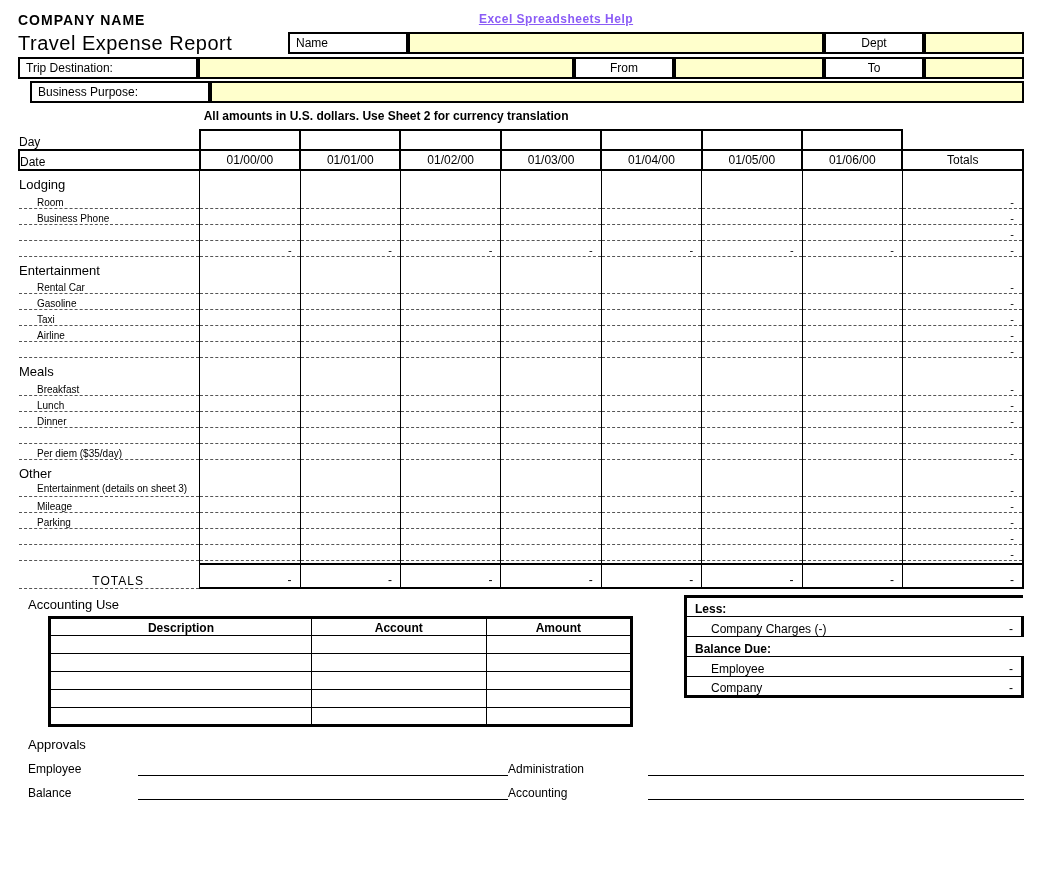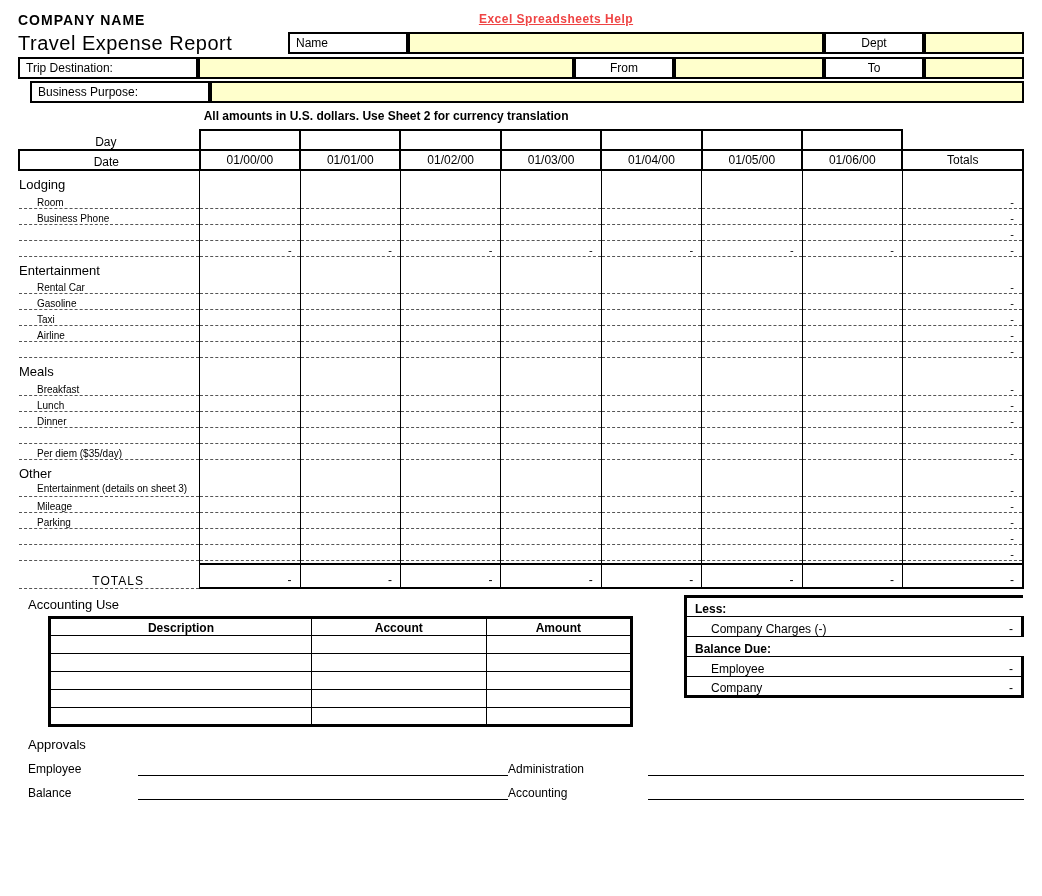--- a/index.html
+++ b/index.html
@@ -9,21 +9,21 @@
     font-family: Arial, Helvetica, sans-serif;
     font-size: 12px;
     color: #000;
     background: #fff;
     width: 1042px;
   }
   .row { display: flex; align-items: stretch; }
   .header-top { display: flex; align-items: flex-end; }
   .company { font-weight: bold; font-size: 14px; letter-spacing: 1px; }
   .link {
-    color: #ef4444;
+    color: #8b5cf6;
     font-weight: bold;
     text-decoration: underline;
     letter-spacing: .5px;
   }
   .title { font-size: 20px; letter-spacing: .5px; }
 
   .box {
     border: 2px solid #000;
     background: #fff;
     display: flex;
@@ -45,21 +45,21 @@
   td, th { padding: 0; vertical-align: bottom; }
   .hdr {
     border: 2px solid #000;
     text-align: center;
     font-size: 12px;
     height: 20px;
     vertical-align: middle;
     background: #fff;
   }
   .hdr-lbl {
-    text-align: center;
+    text-align: left;
     padding-right: 6px;
     font-size: 12px;
     vertical-align: bottom;
   }
   .cat {
     font-size: 13px;
     padding: 6px 0 0 0;
   }
   .item {
     font-size: 10px;

